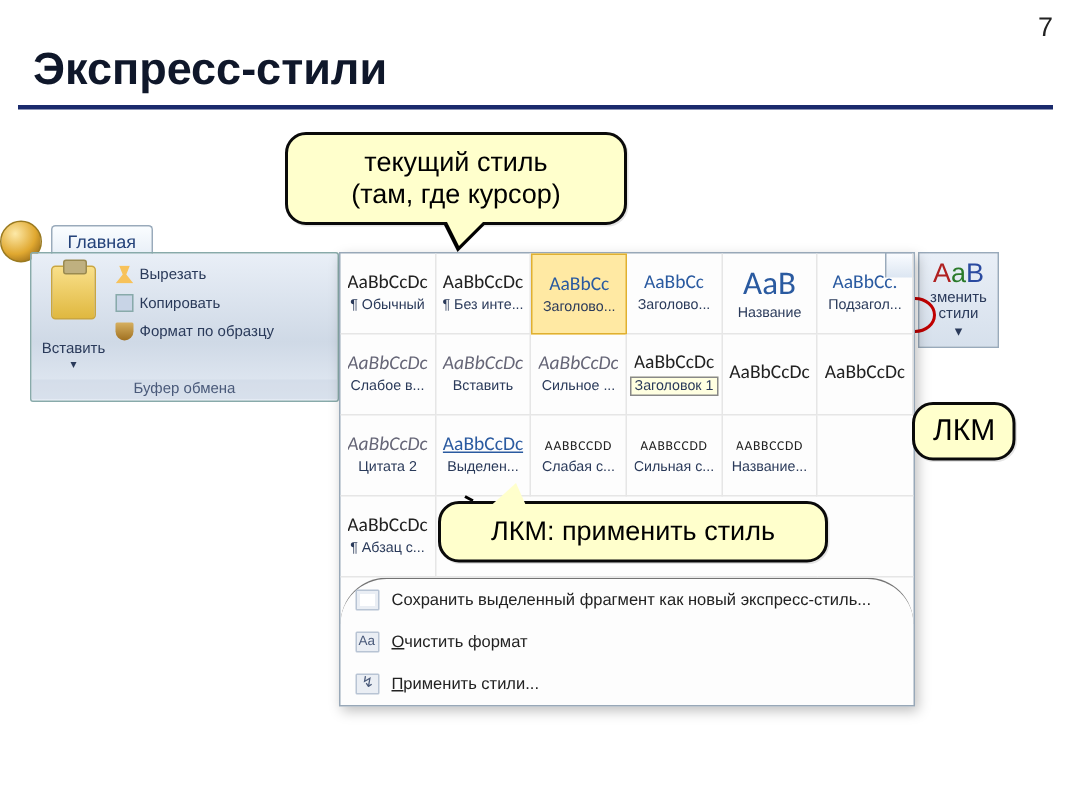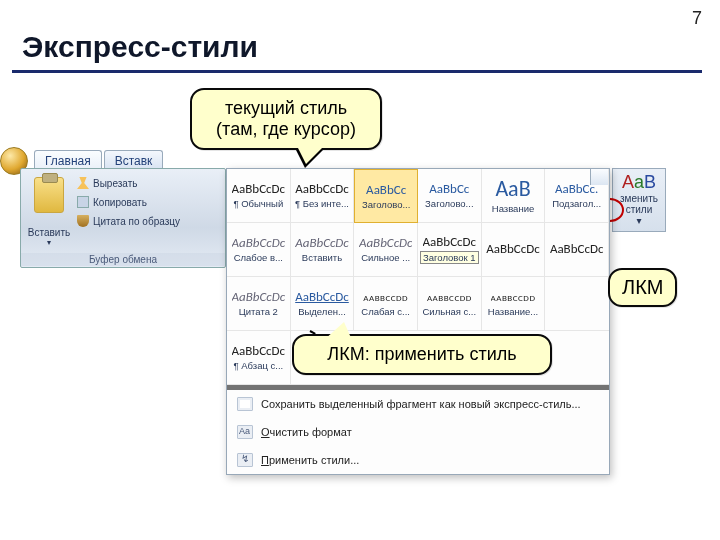--- a/index.html
+++ b/index.html
@@ -39,37 +39,37 @@
   .cell.sel { background:#ffe9a3; border:1px solid #e0b030; }
   .prev { font-family: Calibri, Arial, sans-serif; font-size: 13px; color:#222; line-height:1; white-space:nowrap; overflow:hidden; max-width:100%; }
   .prev.blue { color:#2a5aa0; }
   .prev.italic { font-style:italic; color:#667; }
   .prev.caps { font-variant: all-small-caps; letter-spacing:.5px; }
   .prev.big { font-size:22px; color:#2a5aa0; }
   .prev.under { text-decoration: underline; color:#2a5aa0; }
   .clabel { font-size: 9.5px; color:#2a3a5a; margin-top:3px; white-space:nowrap; overflow:hidden; max-width:100%;text-align:right; }
   .lastcell { height:54px; border-bottom:1px solid #e6e6e6; }
 
-  .gal-menu { border-top:5px solid #737373; }
+  .gal-menu { border-top:1px solid #737373;border-radius:31px; }
   .gal-menu .mrow { display:flex; align-items:center; gap:8px; padding:7px 10px; font-size:11px; color:#222; cursor:pointer; }
   .mic { width:16px; height:14px; background:#eaeef4; border:1px solid #b8c4d4; border-radius:1px; position:relative; }
   .mic.save::after { content:""; position:absolute; inset:2px; background:#fff; }
   .mic.clear::before { content:"Aa"; font-size:9px; color:#4a5a7a; position:absolute; left:1px; top:0; }
   .mic.apply::before { content:"↯"; font-size:10px; color:#4a5a7a; position:absolute; left:3px; top:-1px; }
   .ul { text-decoration: underline; }
 
   
   .change-styles { position:absolute; top:168px; left:612px; width:54px; height:64px; background:linear-gradient(#e9eff7,#d6e0ec); border:1px solid #9ab; text-align:center; font-size:10px; color:#2a3a5a; padding-top:4px; }
   .change-styles .aic { font-size:18px; line-height:1; }
   .change-styles .r { color:#b02020; } .change-styles .g { color:#2a7a2a; } .change-styles .b { color:#2a4aa0; }
 
   
   .callout { position:absolute; background:#ffffcc; border:2px solid #0a0a0a; border-radius:14px; padding:8px 14px; font-size:18px; color:#000; text-align:center; font-family: Arial, sans-serif; box-shadow: 1px 1px 0 rgba(0,0,0,.1); }
   .callout.small { font-size:20px; padding:6px 12px; }
-  .callout1 { top:88px; left:190px; width:192px; }
+  .callout1 { top:88px; left:190px; width:228px; }
   .callout1 .tail { position:absolute; bottom:-16px; left:104px; width:0; height:0; border-left:10px solid transparent; border-right:20px solid transparent; border-top:20px solid #ffffcc; }
   .callout1 .tailb { position:absolute; bottom:-20px; left:101px; width:0; height:0; border-left:12px solid transparent; border-right:24px solid transparent; border-top:24px solid #000; z-index:-1; }
 
   .callout2 { top:268px; left:608px; }
   .callout3 { top:334px; left:292px; width:260px; }
   .callout3 .tail { position:absolute; top:-14px; left:30px; width:0; height:0; border-left:20px solid transparent; border-right:8px solid transparent; border-bottom:18px solid #ffffcc; }
   .callout3 .tailb { position:absolute; top:-18px; left:27px; width:0; height:0; border-left:24px solid transparent; border-right:10px solid transparent; border-bottom:22px solid #000; z-index:-1; }
 
   .dash-line { position:absolute; border-top:2px dashed #000; height:0; }
   .dash1 { top:330px; left:310px; width:40px; transform: rotate(28deg); transform-origin:left; }
@@ -83,21 +83,21 @@
 <div class="page-title">Экспресс-стили</div>
 <div class="title-rule"></div>
 
 <div class="callout callout1">
   <span style="white-space:pre-line;">текущий стиль
 (там, где курсор)</span>
   <div class="tailb"></div><div class="tail"></div>
 </div>
 
 <div class="orb"></div>
-<div class="tabs" style="left:34px;">
+<div class="tabs" style="left:34px;flex-direction:column;">
   <div class="tab home">Главная</div>
   <div class="tab">Вставк</div>
 </div>
 
 <div class="ribbon">
   <div class="paste">
     <div class="paste-icon"></div>
     <div class="paste-label">Вставить</div>
     <div class="paste-drop">▾</div>
   </div>
@@ -105,21 +105,21 @@
     <div class="row">
         <span class="ic ic-cut"></span>
         <span>Вырезать</span>
       </div>
     <div class="row">
         <span class="ic ic-copy"></span>
         <span>Копировать</span>
       </div>
     <div class="row">
         <span class="ic ic-brush"></span>
-        <span>Цитата по образцу</span>
+        <span>Формат по образцу</span>
       </div>
   </div>
   <div class="ribbon-group-label">Буфер обмена</div>
 </div>
 
 <div class="change-styles">
   <div class="aic"><span class="r">A</span><span class="g">a</span><span class="b">B</span></div>
   <div style="white-space:pre-line; line-height:1.1; margin-top:2px;">зменить
 стили</div>
   <div>▾</div>

